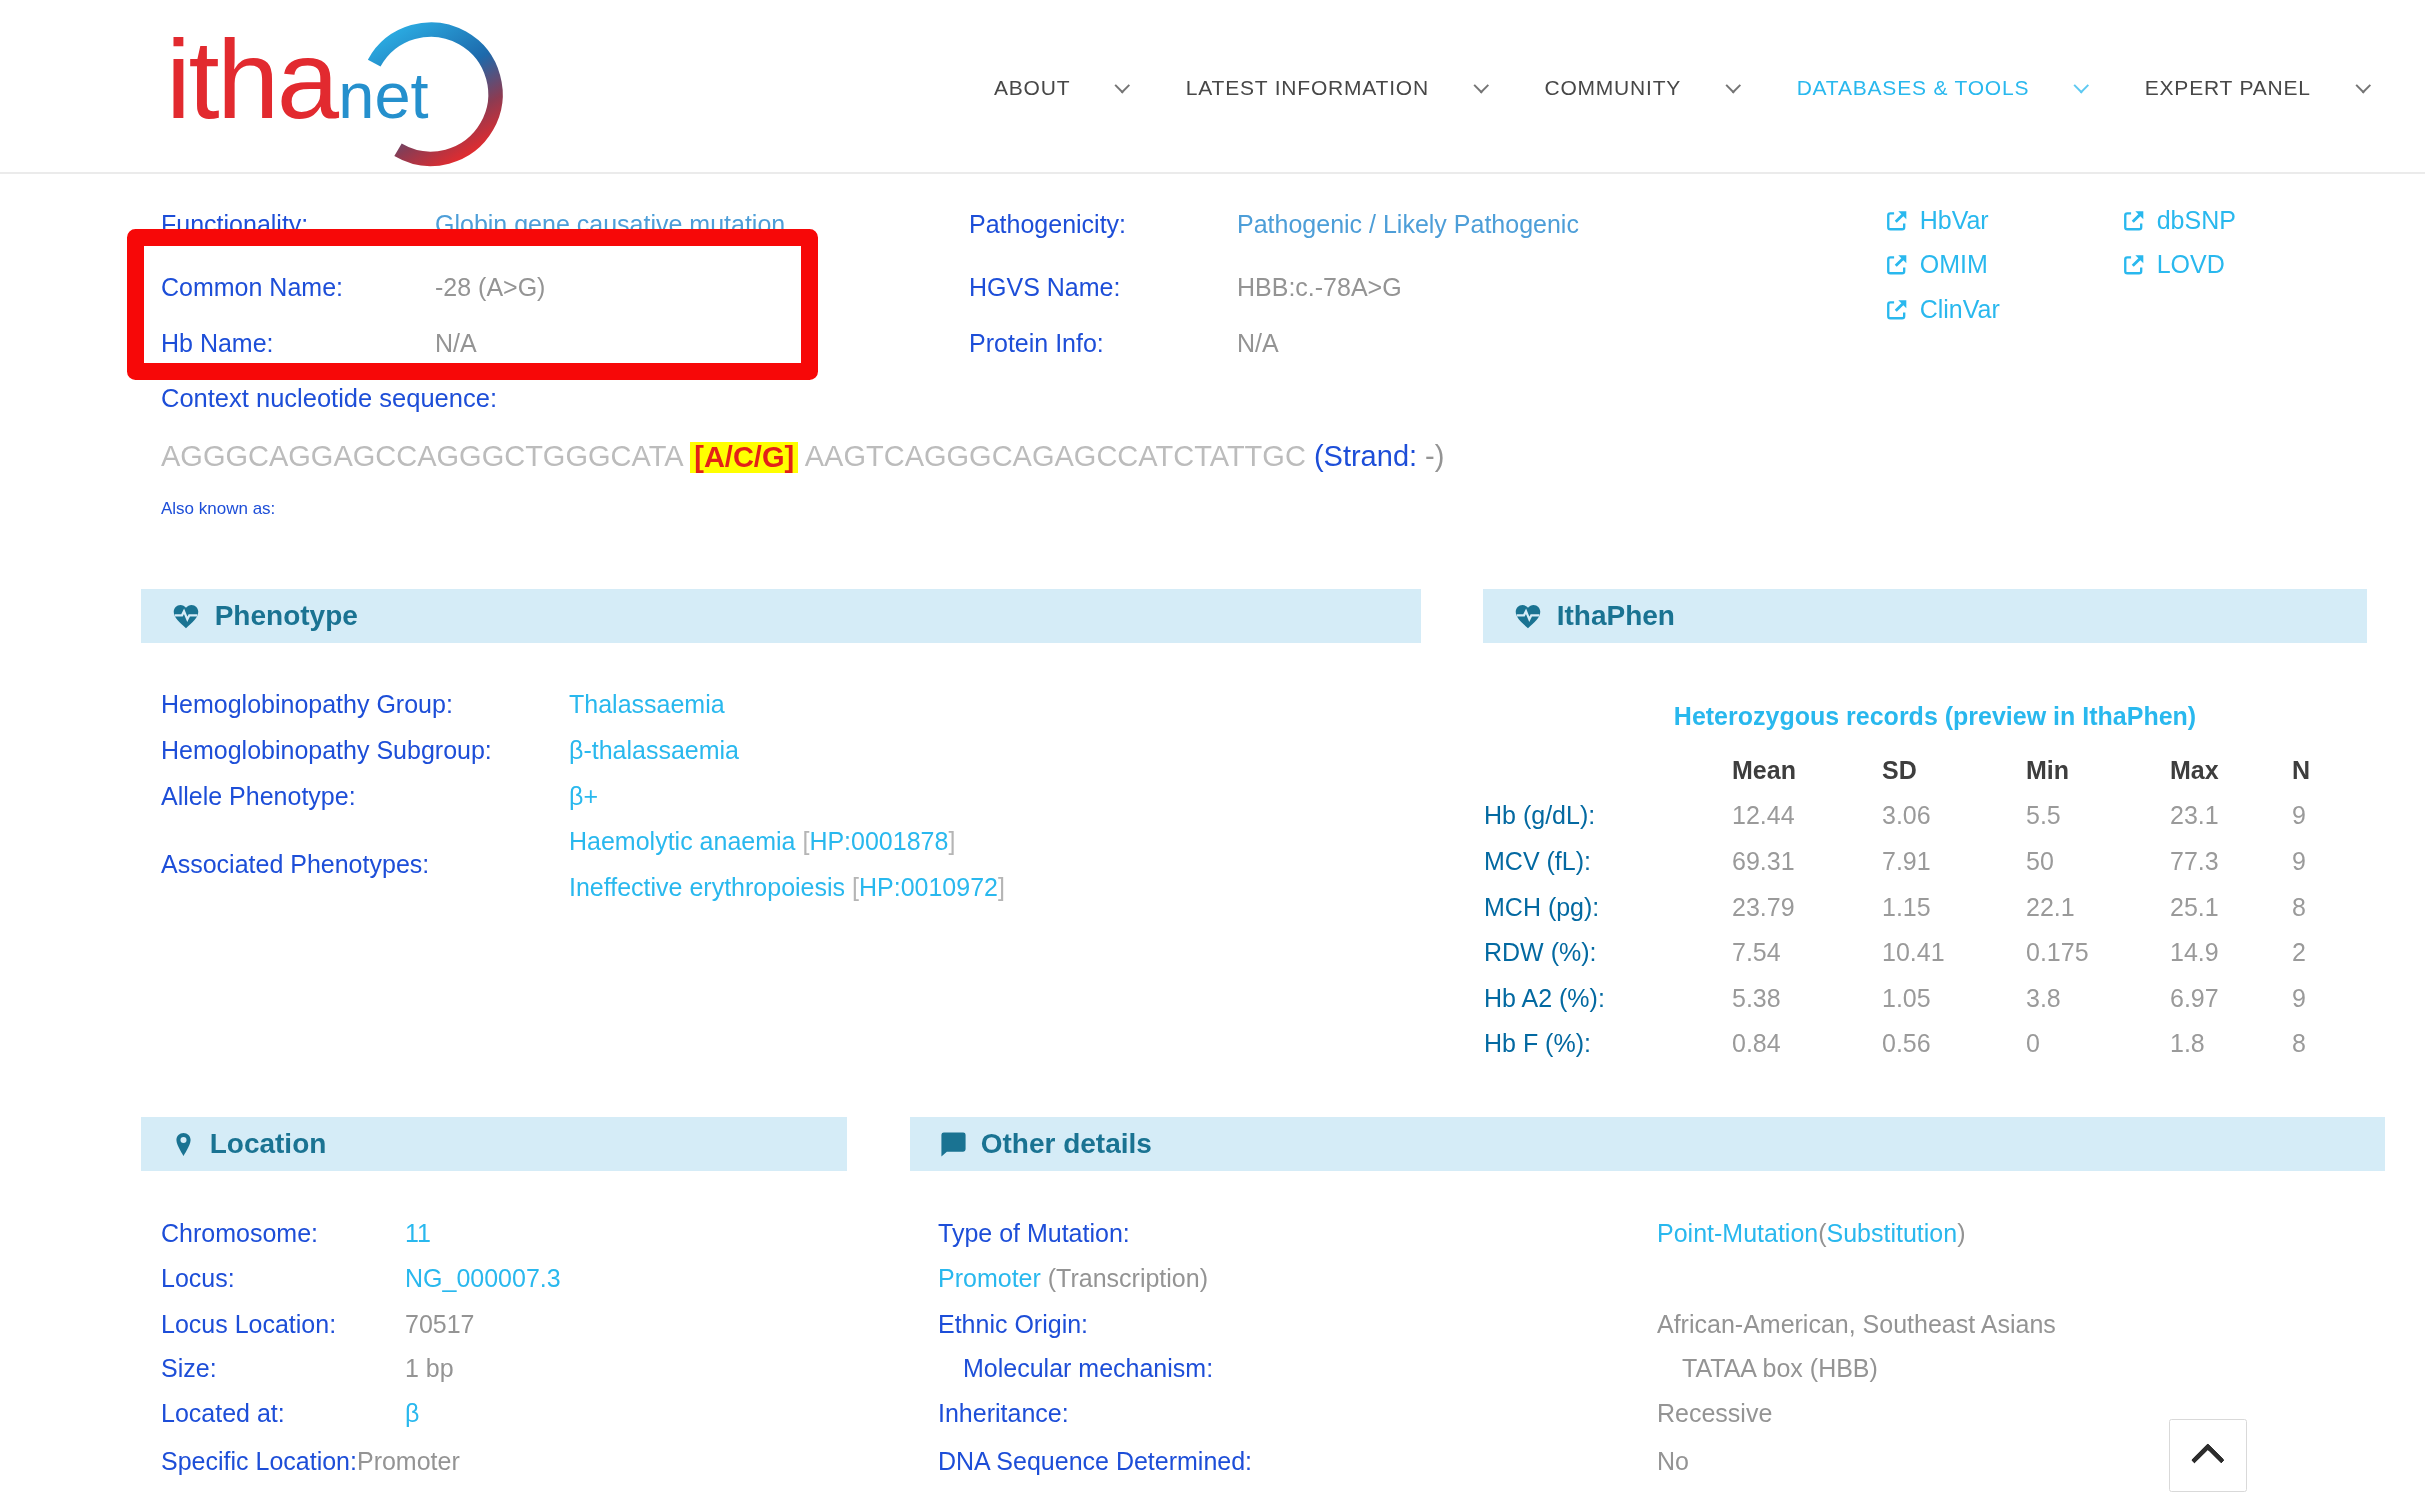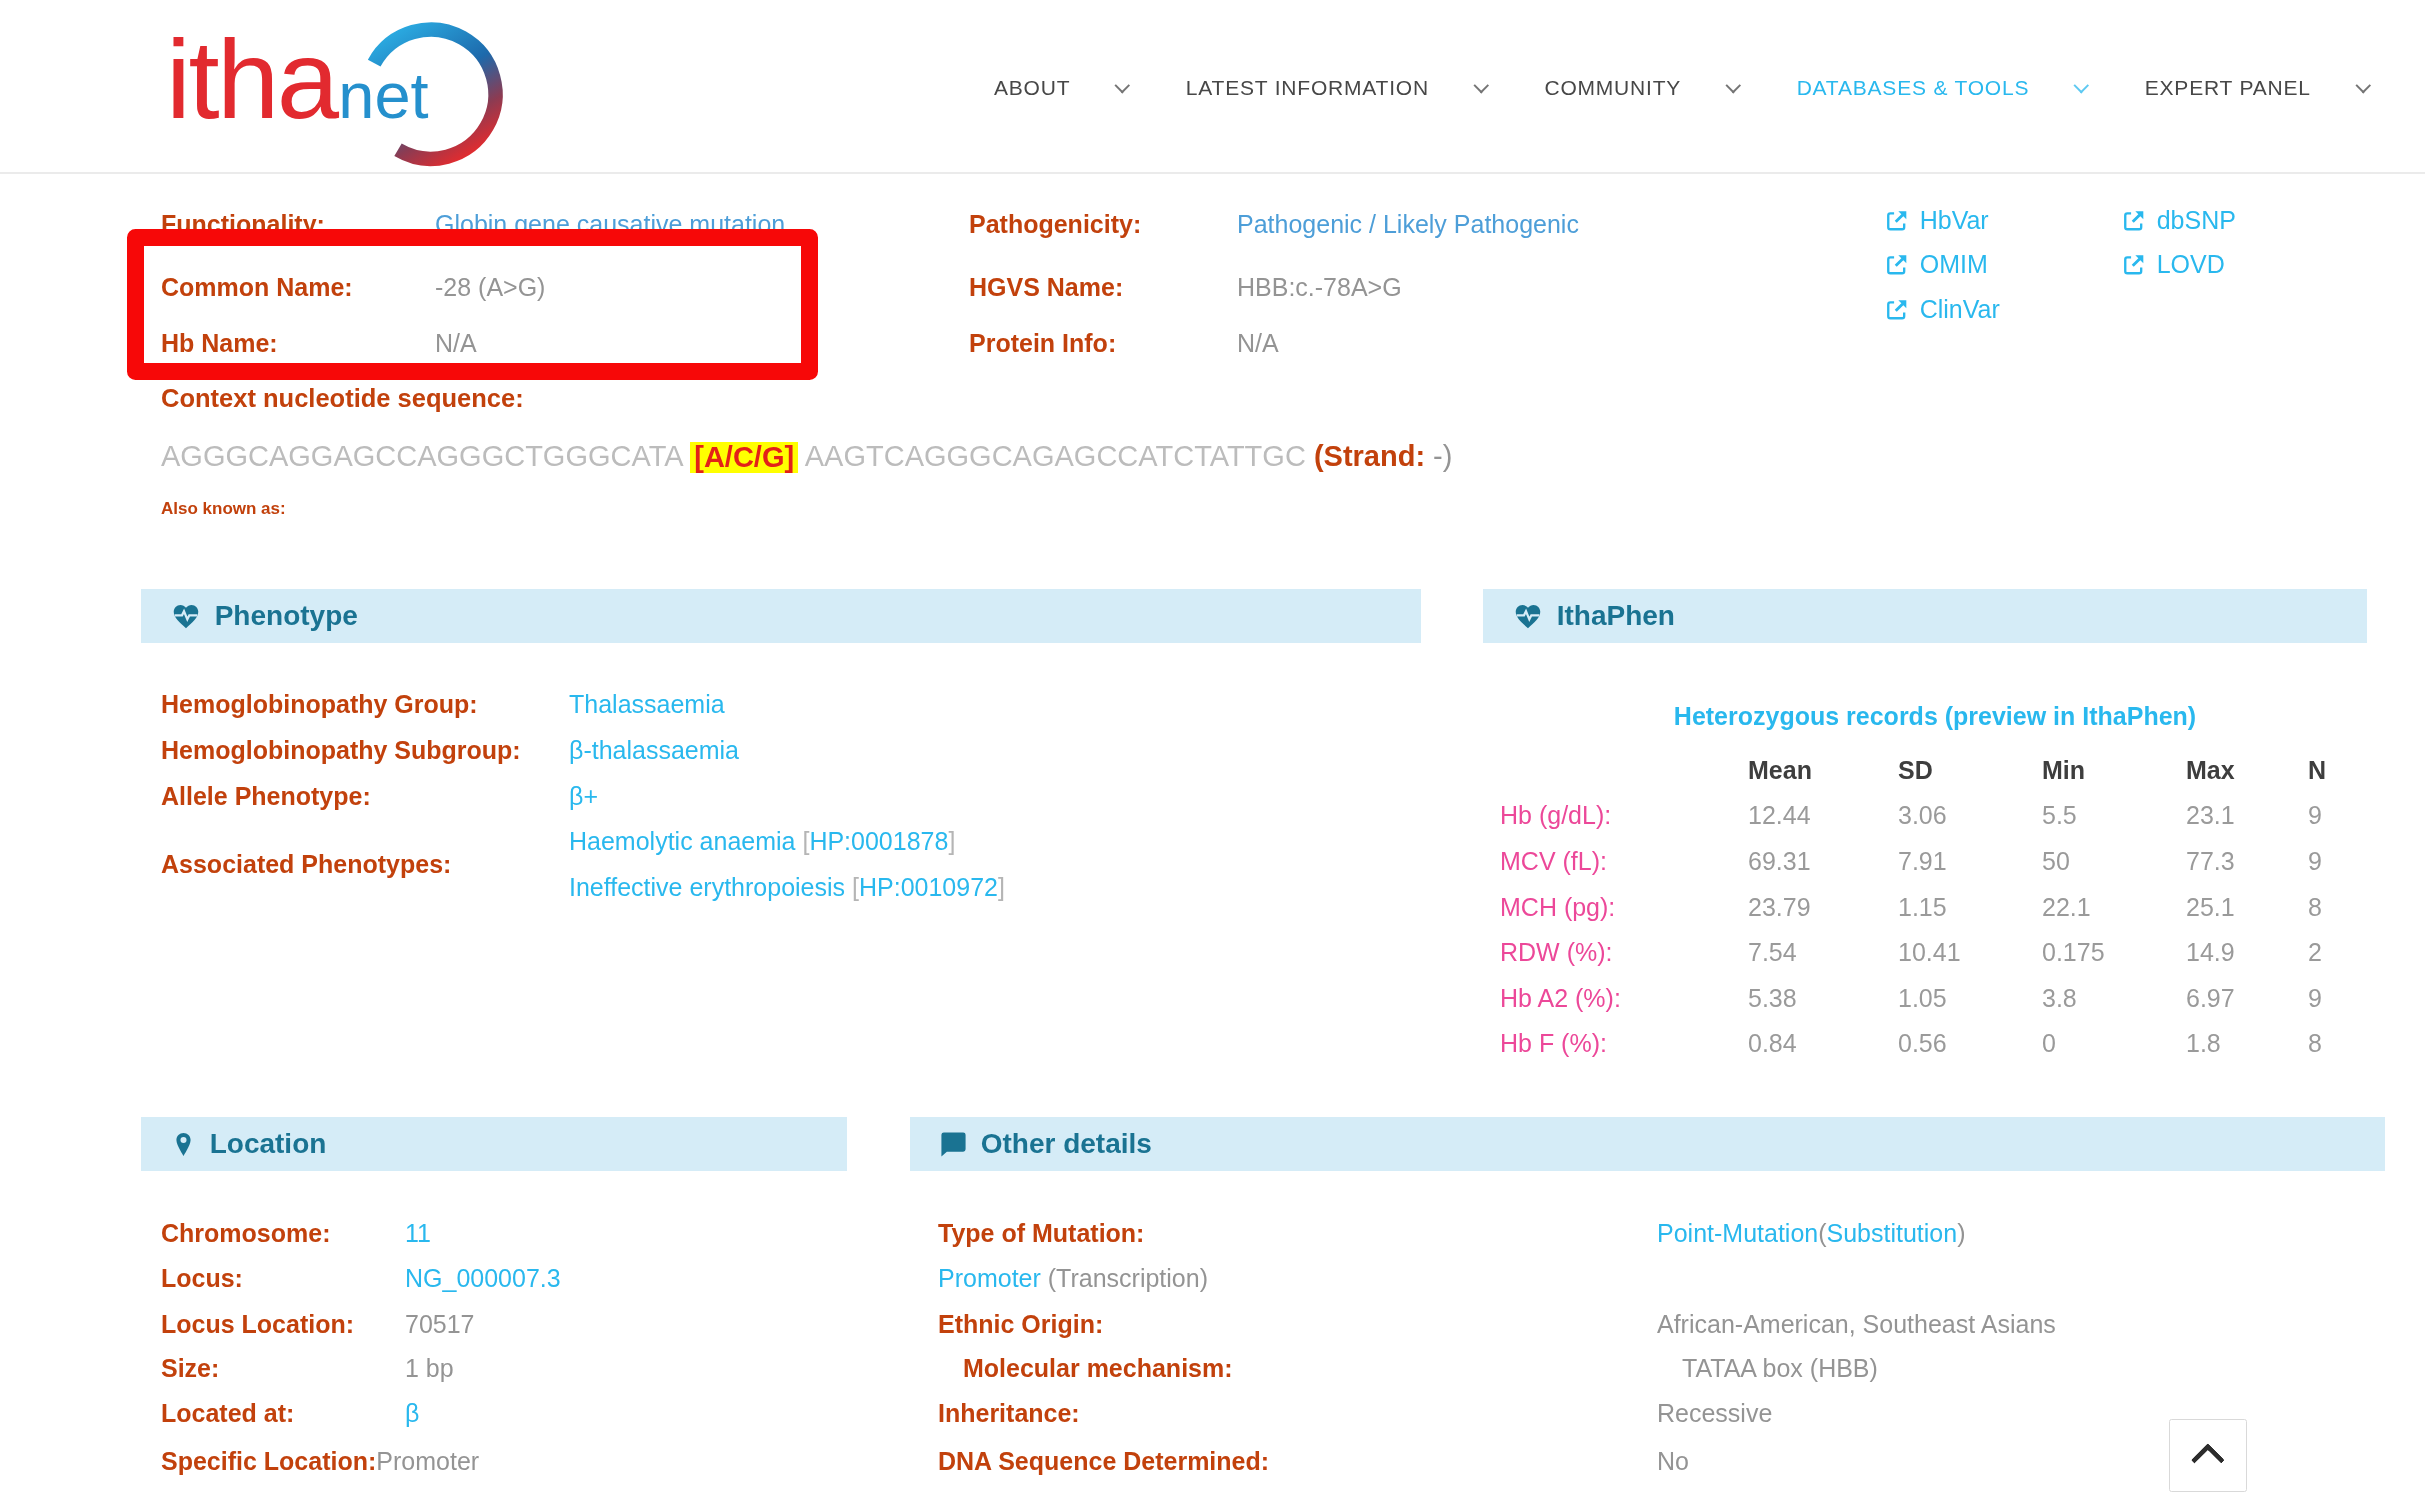--- a/index.html
+++ b/index.html
@@ -14,21 +14,21 @@
   .logo-swoosh{position:absolute;left:347px;top:6.8px;}
   .nav{position:absolute;top:76px;left:994px;display:flex;gap:58px;align-items:center;
        font-size:21px;letter-spacing:0.8px;color:#474747;white-space:nowrap;}
   .nav-item{display:flex;align-items:center;cursor:pointer;gap:36px;}
   .nav-item.active{color:#29b8ee;}
   .chev{display:inline-block;width:8.5px;height:8.5px;border-right:2.5px solid currentColor;
         border-bottom:2.5px solid currentColor;transform:rotate(45deg);margin-left:11px;margin-top:-5.1px;opacity:.75;}
 
   
   .row{position:absolute;display:flex;font-size:25px;line-height:29px;white-space:nowrap;}
-  .lbl{font-weight:bold;color:#c2410c;}
+  .lbl{font-weight:normal;color:#1d4ed8;}
   .muted{color:#949494;}
   .link-blue{color:#4d9ed8;}
   .link-cyan{color:#29b8ee;}
   .seq-gray{color:#bcbcbc;}
   .bracket{color:#b5b5b5;}
 
   
   .extlink{position:absolute;display:flex;align-items:center;gap:10.2px;font-size:25px;color:#29b8ee;cursor:pointer;}
   .extlink svg{flex:0 0 auto;}
 
@@ -41,21 +41,21 @@
 
   
   .band{position:absolute;height:54px;background:#d5ecf7;display:flex;align-items:center;
         padding-left:29px;color:#1a7392;font-weight:bold;font-size:28px;box-sizing:border-box;}
   .band svg{margin-right:12.7px;}
 
   
   .tbl-title{position:absolute;left:1504px;top:702px;width:862px;text-align:center;
              font-size:25px;font-weight:bold;color:#29b8ee;cursor:pointer;}
   .tbl-row{position:absolute;left:1484px;display:flex;font-size:25px;line-height:29px;}
-  .tbl-row .c0{width:248px;color:#ec4899;margin-left:16px;}
+  .tbl-row .c0{width:248px;color:#0369a1;}
   .tbl-row .c1{width:150px;}
   .tbl-row .c2{width:144px;}
   .tbl-row .c3{width:144px;}
   .tbl-row .c4{width:122px;}
   .tbl-row .c5{width:51px;}
   .tbl-head{font-weight:bold;color:#3e3e3e;}
   .tbl-val{color:#9a9a9a;}
 
   
   .scrolltop{position:absolute;left:2169px;top:1419px;width:78px;height:73px;background:#fff;

